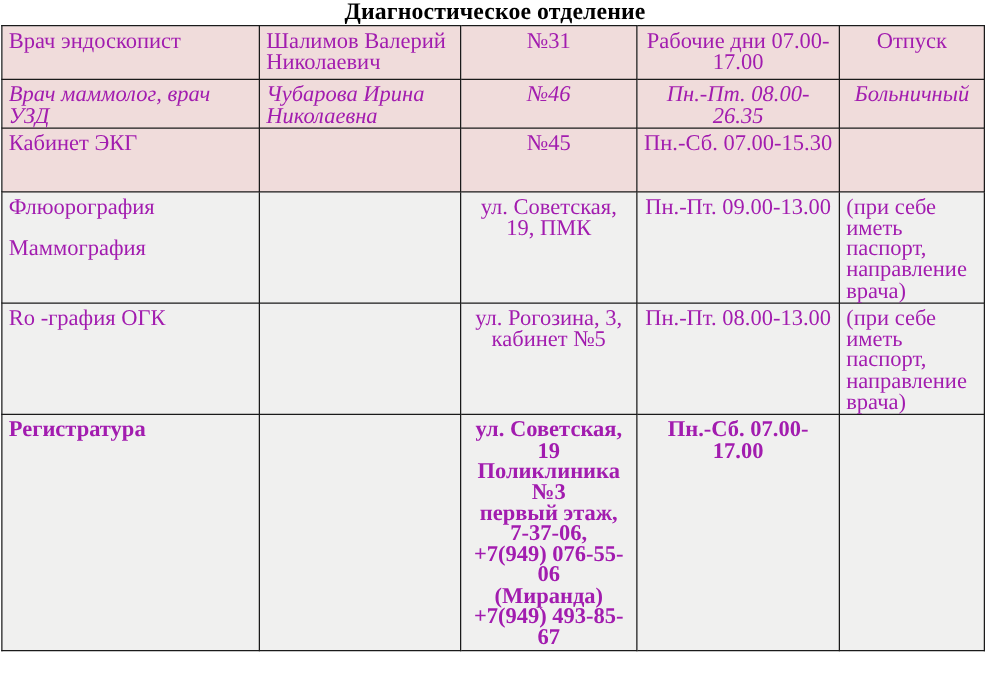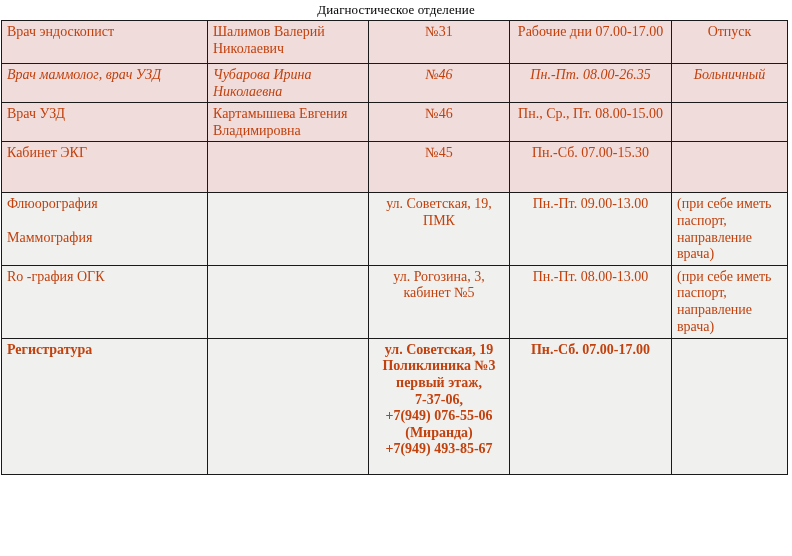--- a/index.html
+++ b/index.html
@@ -16,44 +16,44 @@
   }
   .page {
     position: relative;
     width: 792px;
     height: 556px;
     box-sizing: border-box;
     background: #ffffff;
   }
   .doc-title {
     text-align: center;
-    font-weight: normal;
-    font-size: 13px;
+    font-weight: bold;
+    font-size: 19px;
     line-height: 20px;
     height: 20px;
     letter-spacing: 0.1px;
     color: #000000;
     font-family: "Liberation Serif", "DejaVu Serif", serif;
   }
   table.schedule {
     border-collapse: collapse;
     table-layout: fixed;
     width: 786px;
     margin: 0 0 0 1px;
     border: 1.5px solid #1a1a1a;
   }
   table.schedule td {
     border: 1.3px solid #1a1a1a;
     vertical-align: top;
-    font-size: 14px;
+    font-size: 18px;
     line-height: 16.6px;
     padding: 3px 5px 2px 5px;
     box-sizing: border-box;
     word-wrap: break-word;
-    color: #c2410c;
+    color: #a21caf;
   }
   
   col.c1 { width: 206px; }
   col.c2 { width: 161px; }
   col.c3 { width: 141px; }
   col.c4 { width: 162px; }
   col.c5 { width: 116px; }
 
   
   tr.tint-pink td { background: #f0dcdb; }
@@ -103,27 +103,20 @@
       </tr>
 
       <tr class="tint-pink h-r2">
         <td class="ta-left">Врач маммолог, врач УЗД</td>
         <td class="ta-left">Чубарова Ирина Николаевна</td>
         <td class="ta-center">№46</td>
         <td class="ta-center">Пн.-Пт. 08.00-26.35</td>
         <td class="ta-center">Больничный</td>
       </tr>
 
-      <tr class="tint-pink h-r3">
-        <td class="ta-left">Врач УЗД</td>
-        <td class="ta-left">Картамышева Евгения Владимировна</td>
-        <td class="ta-center">№46</td>
-        <td class="ta-center">Пн., Ср., Пт. 08.00-15.00</td>
-        <td class="ta-center"></td>
-      </tr>
 
       <tr class="tint-pink h-r4">
         <td class="ta-left">Кабинет ЭКГ</td>
         <td class="ta-left"></td>
         <td class="ta-center">№45</td>
         <td class="ta-center">Пн.-Сб. 07.00-15.30</td>
         <td class="ta-center"></td>
       </tr>
 
       <tr class="tint-gray h-r5">

